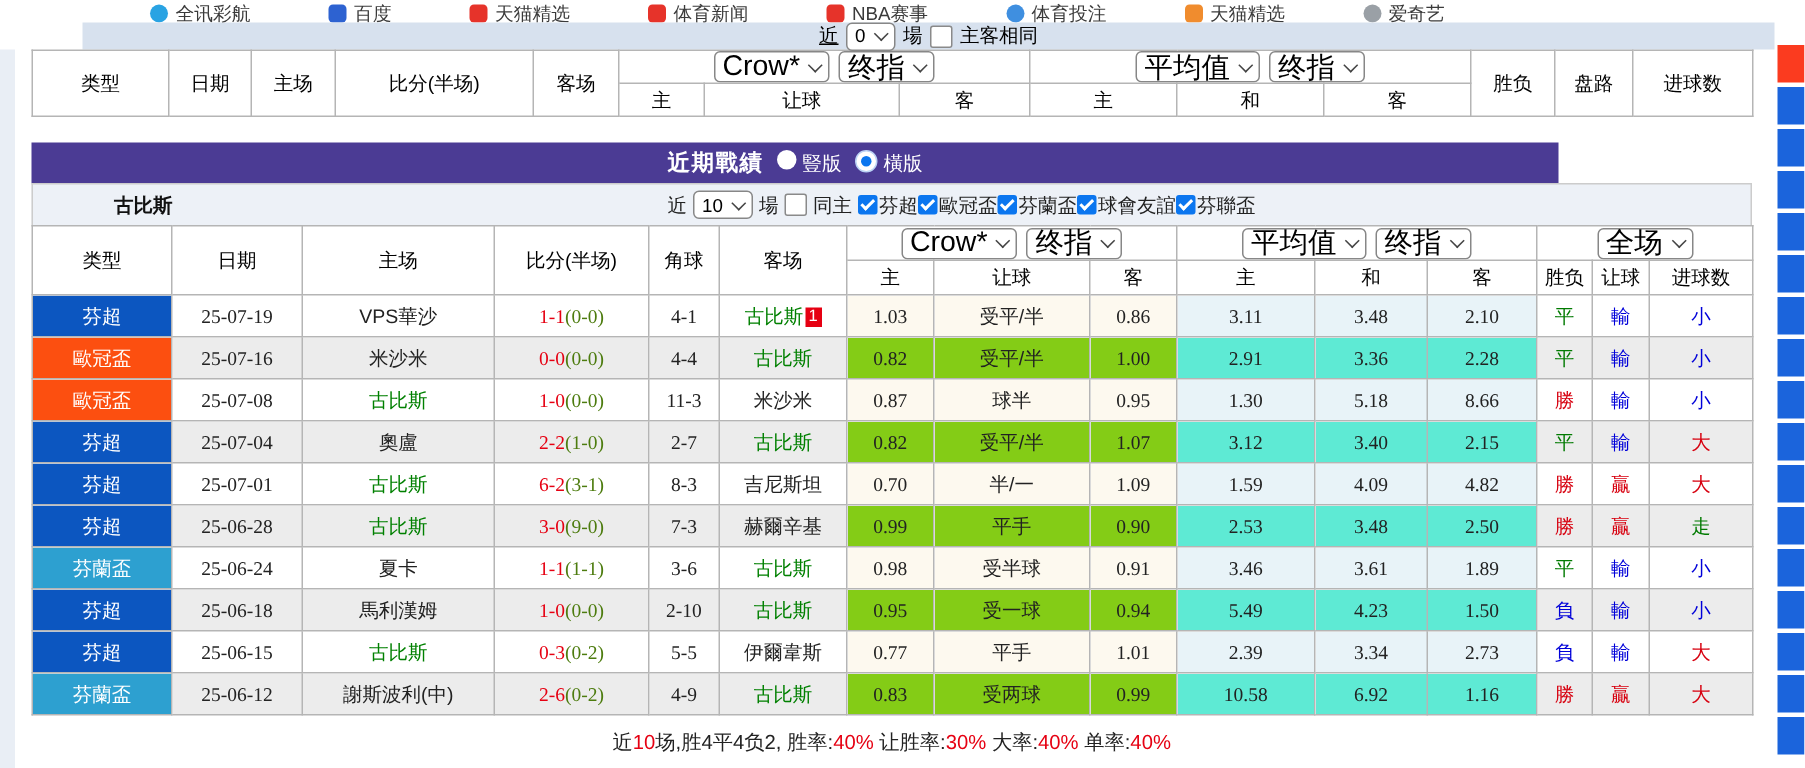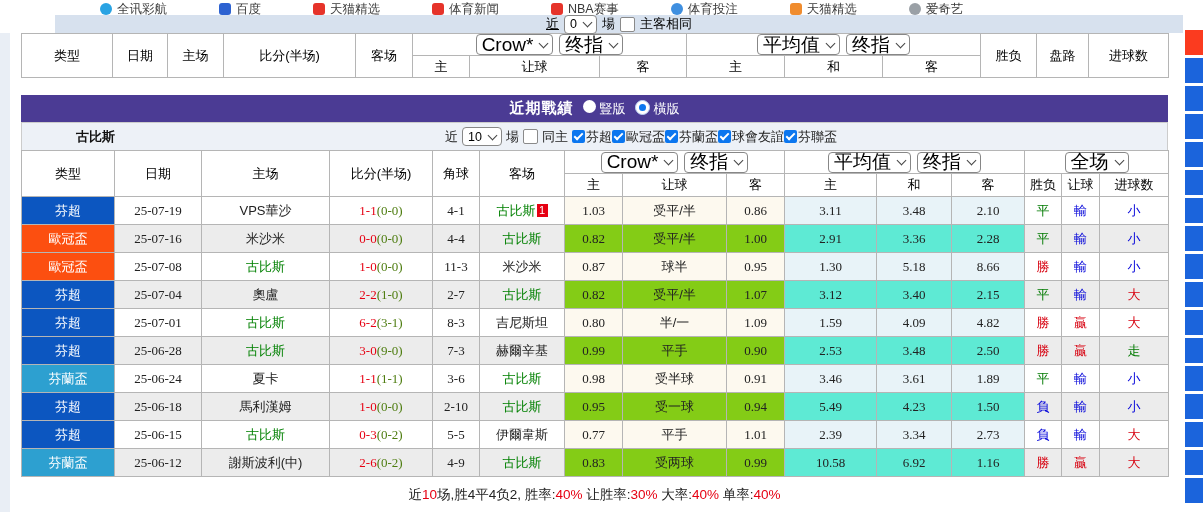--- a/index.html
+++ b/index.html
@@ -49,21 +49,21 @@
   tr.alt td.blu{background:#5eead4}
   .badge{height:100%;display:flex;align-items:center;justify-content:center;color:#fff;font-size:13px}
   .self{color:#008000}
   .ft{color:#e60012}
   .ht{color:#4d7c0f}
   .live{display:inline-block;background:#e60012;color:#fff;font-size:11px;line-height:13px;width:11px;height:13px;margin-left:1px;vertical-align:1px;font-family:"Liberation Sans",sans-serif}
   .c-red{color:#d7000f}
   .c-blue{color:#0000d9}
   .c-green{color:#007a00}
   
-  .banner{height:27px;width:1147px;margin:17px 0 0 21px;background:#4b3b94;display:flex;align-items:center;justify-content:center;gap:9px;color:#fff}
+  .banner{height:27px;width:1018px;margin:17px 0 0 21px;background:#4b3b94;display:flex;align-items:center;justify-content:center;gap:9px;color:#fff}
   .banner .title{font-weight:bold;font-size:15px;letter-spacing:1px}
   .banner label{font-size:13px;display:inline-flex;align-items:flex-start;gap:4px}
   
   .filterbar{height:27px;width:1145px;margin-left:21px;background:#edf1f7;border:1px solid #ccc;border-bottom:none;display:flex;align-items:center;font-size:13px}
   .filterbar .team{font-weight:bold;margin-left:54px;color:#111}
   .filter-controls{flex:1;display:flex;justify-content:center;align-items:center;gap:4px}
   
   .stats{width:1147px;margin-left:21px;text-align:center;font-size:13.5px;margin-top:9px}
   
   .left-strip{position:absolute;left:0;top:33px;bottom:0;width:10px;background:#e9eef5}
@@ -381,21 +381,21 @@
       </tr>
       <tr>
         <td class="plain">
           <div class="badge" style="background: rgb(12, 86, 192);">芬超</div>
         </td>
         <td class="plain date">25-07-01</td>
         <td class="plain self">古比斯</td>
         <td class="plain score"><span class="ft">6-2</span><span class="ht">(3-1)</span></td>
         <td class="plain num">8-3</td>
         <td class="plain">吉尼斯坦</td>
-        <td class="cream num">0.80</td>
+        <td class="cream num">0.70</td>
         <td class="cream">半/一</td>
         <td class="cream num">1.09</td>
         <td class="blu num">1.59</td>
         <td class="blu num">4.09</td>
         <td class="blu num">4.82</td>
         <td class="plain c-red">勝</td>
         <td class="plain c-red">贏</td>
         <td class="plain c-red">大</td>
       </tr>
       <tr class="alt">

